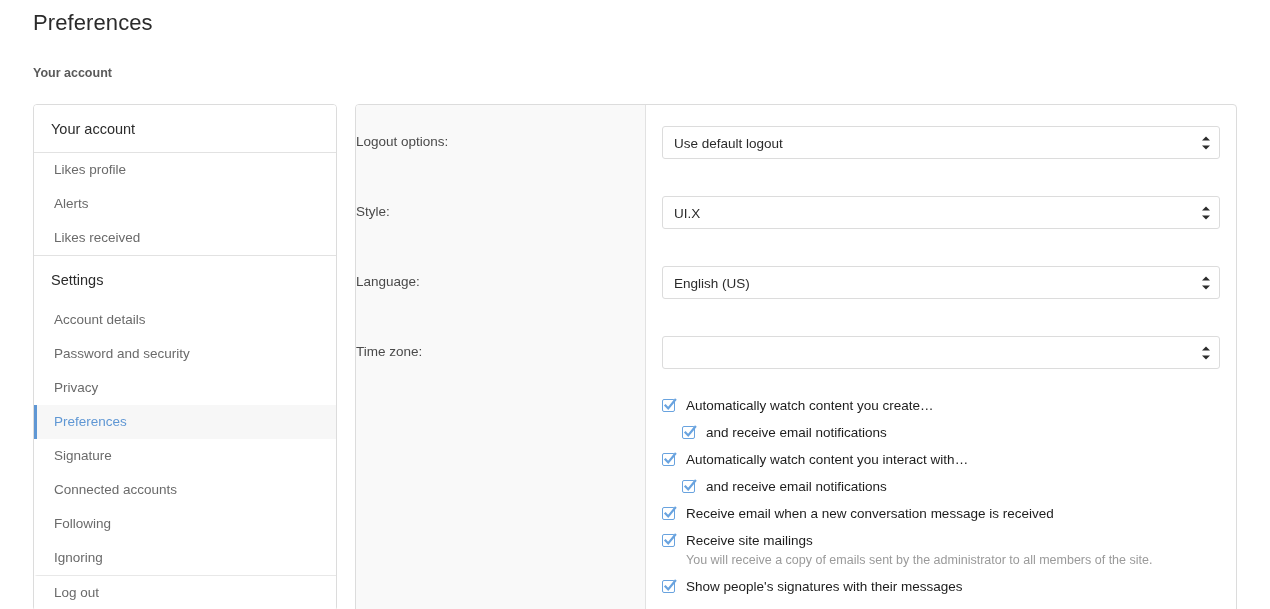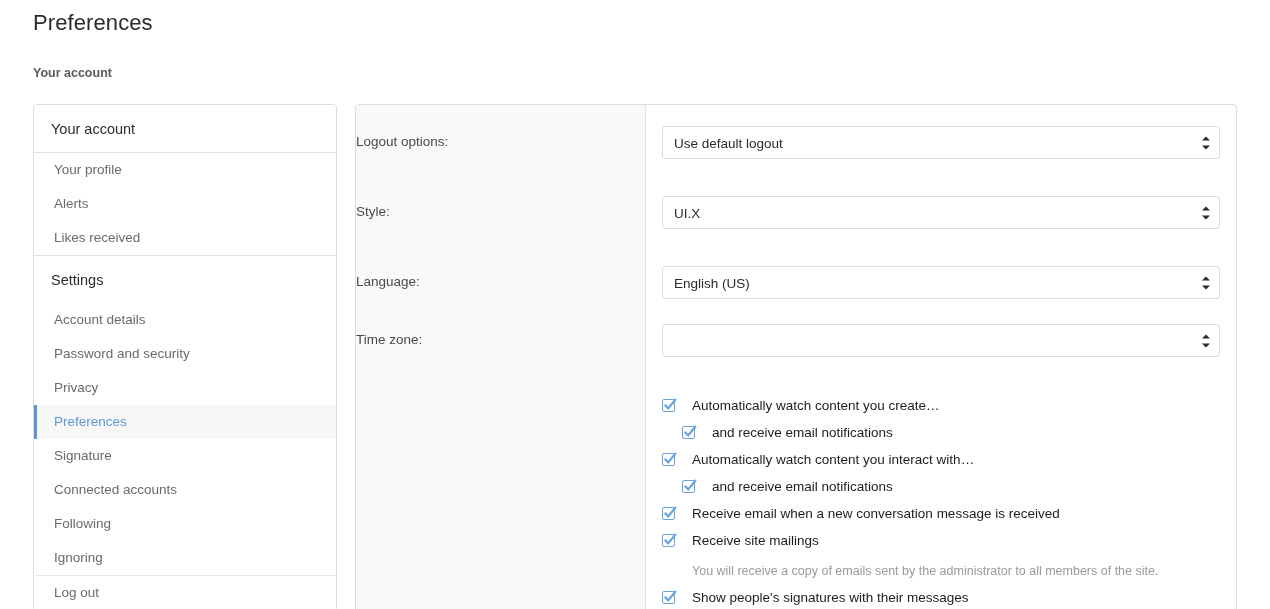--- a/index.html
+++ b/index.html
@@ -148,21 +148,21 @@
 
   
   .checklist {
     position: absolute;
     left: 306px;
     top: 292px;
     width: 560px;
   }
   .cb-row {
     position: relative;
-    padding-left: 30px;
+    padding-left: 24px;
     margin-bottom: 9px;
     font-size: 13.5px;
     color: #1d1d1d;
     line-height: 18px;
   }
   .cb-row.indent { margin-left: 20px; }
   .cb-box {
     position: absolute;
     left: 0;
     top: 2px;
@@ -172,34 +172,34 @@
     border: 1px solid #69a3df;
     border-radius: 2px;
     background: #ffffff;
     cursor: pointer;
   }
   .cb-box svg { position: absolute; left: 0px; top: -2px; }
   .cb-desc {
     font-size: 12.5px;
     color: #9a9a9a;
     line-height: 17px;
-    margin-top: 13px;
+    margin-top: 2px;
   }
 </style>
 </head>
 <body>
 
 <div class="page-title">Preferences</div>
 <div class="breadcrumb">Your account</div>
 
 <div class="sidebar">
   <div class="side-header">Your account</div>
   <div id="sidebar-groups">
       <div class="side-group">
-        <div class="side-item">Your profile</div>
+        <div class="side-item">Likes profile</div>
         <div class="side-item">Alerts</div>
         <div class="side-item">Likes received</div>
       </div>
       <div class="side-group">
         <div class="side-header" style="border-bottom: none;">Settings</div>
         <div class="side-item">Account details</div>
         <div class="side-item">Password and security</div>
         <div class="side-item">Privacy</div>
         <div class="side-item active">Preferences</div>
         <div class="side-item">Signature</div>
@@ -228,21 +228,21 @@
             <i class="dn"></i>
           </span></div>
       </div>
       <div class="row" style="top: 154px;">
         <div class="lbl">Language:</div>
         <div class="sel"><span>English (US)</span><span class="spin">
             <i class="up"></i>
             <i class="dn"></i>
           </span></div>
       </div>
-      <div class="row" style="top: 212px;">
+      <div class="row" style="top: 224px;">
         <div class="lbl">Time zone:</div>
         <div class="sel"><span class="spin">
             <i class="up"></i>
             <i class="dn"></i>
           </span></div>
       </div>
     </div>
   <div class="checklist" id="checklist">
       <div class="cb-row"><span class="cb-box">
           <svg width="15" height="15" viewBox="0 0 15 15">

